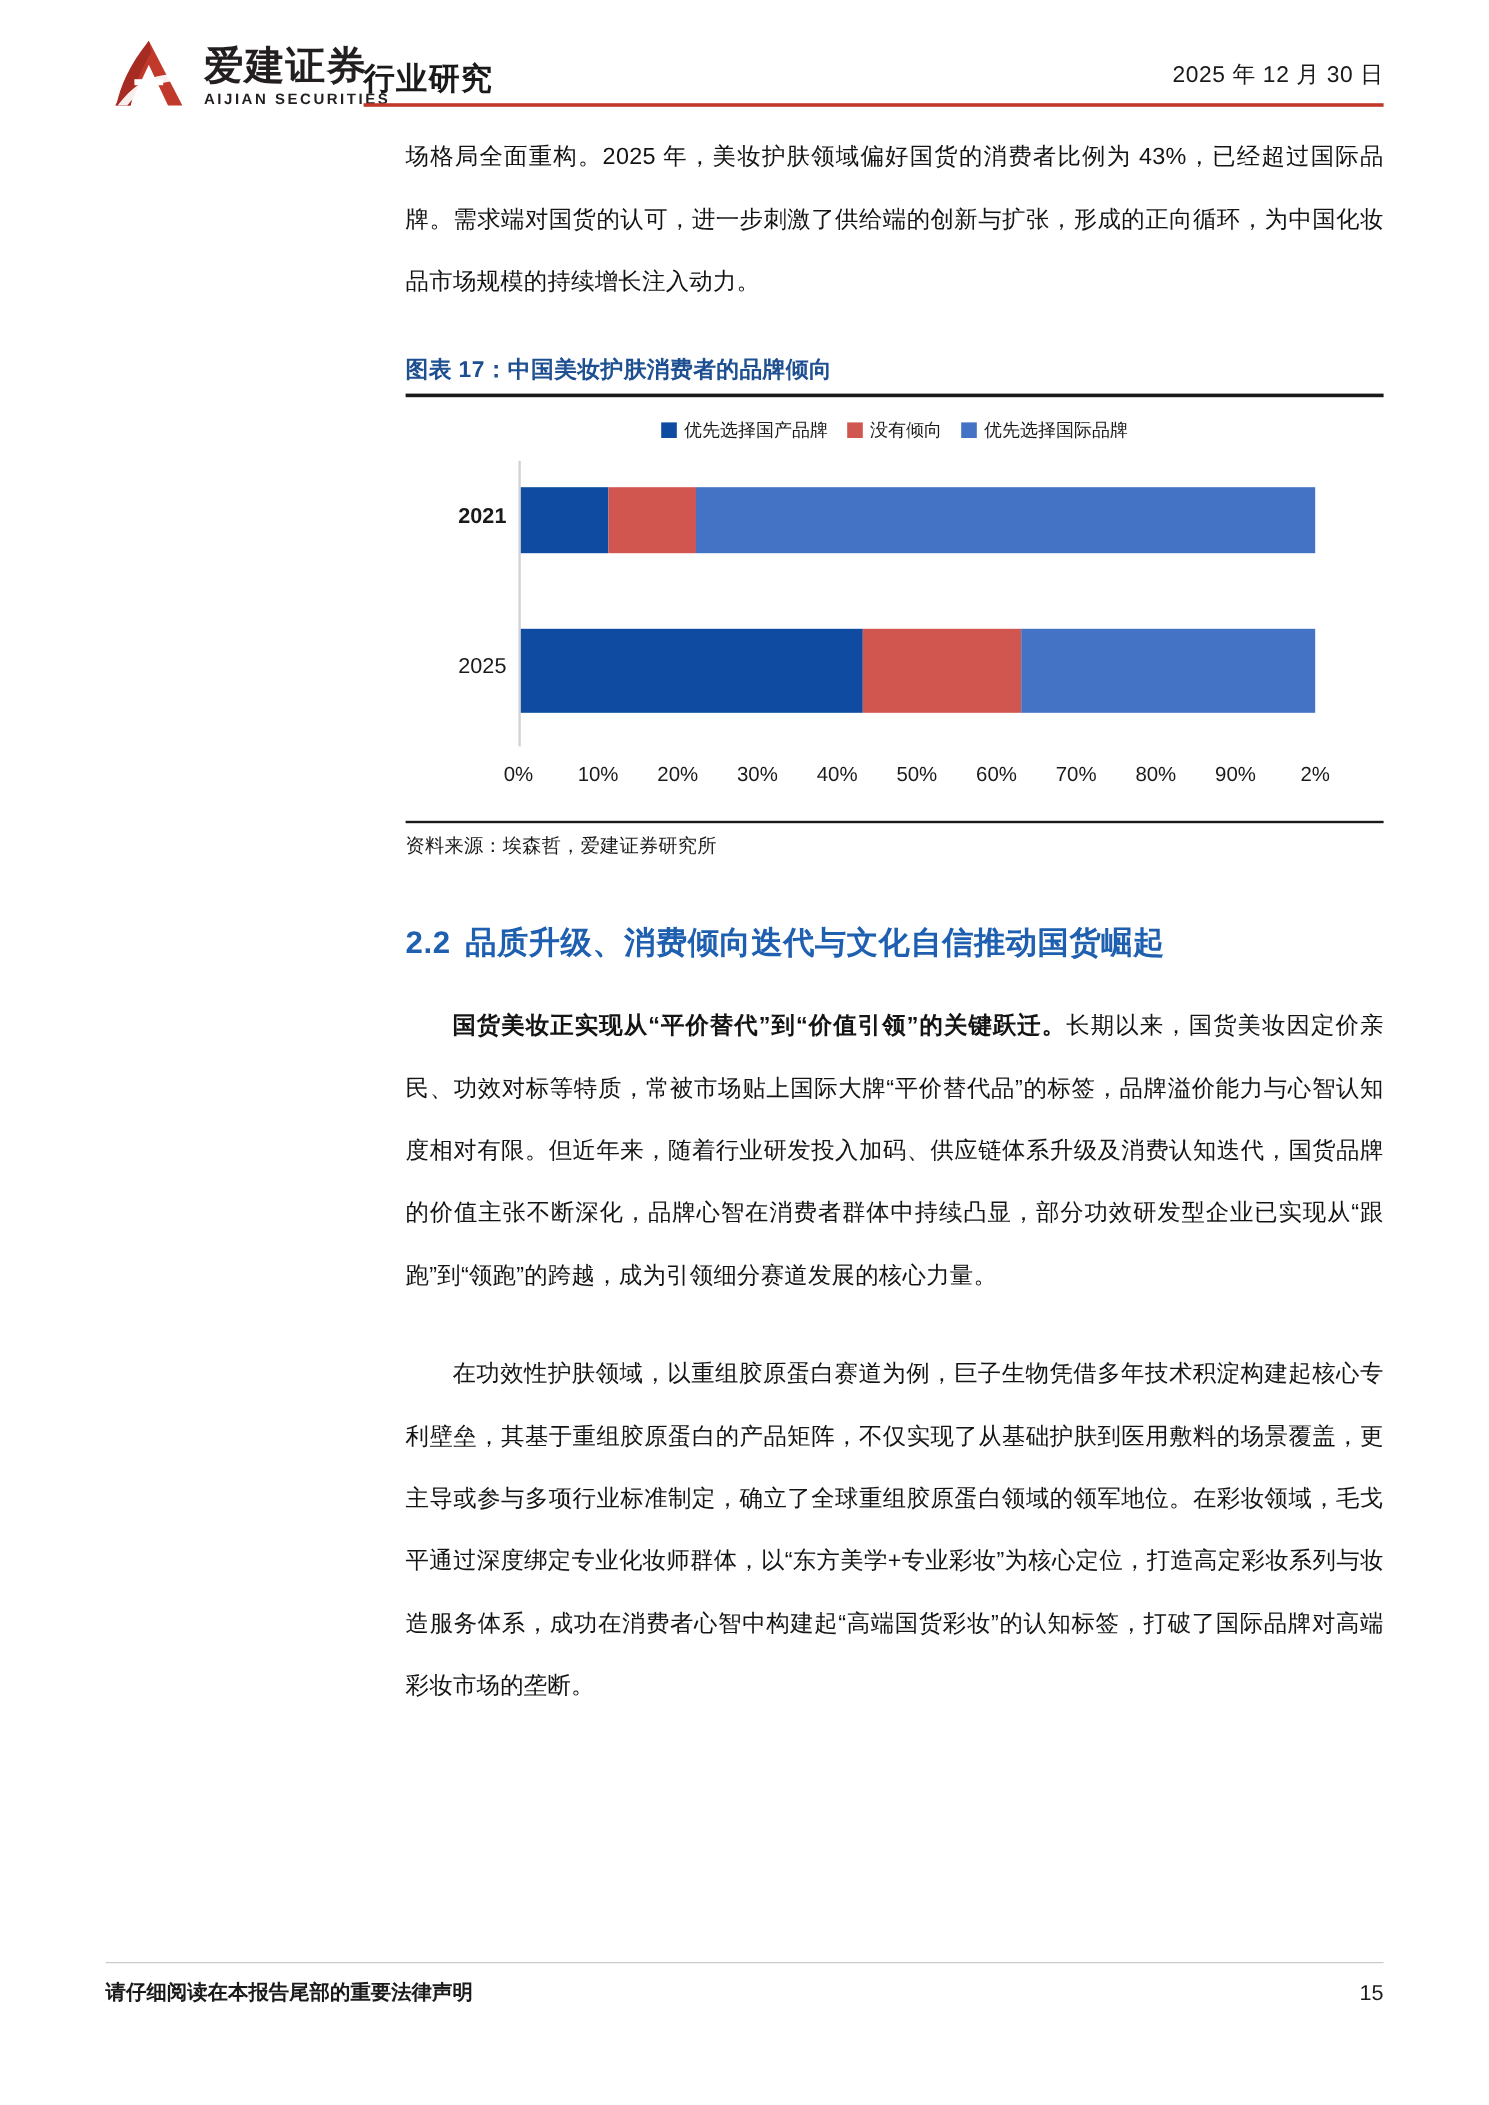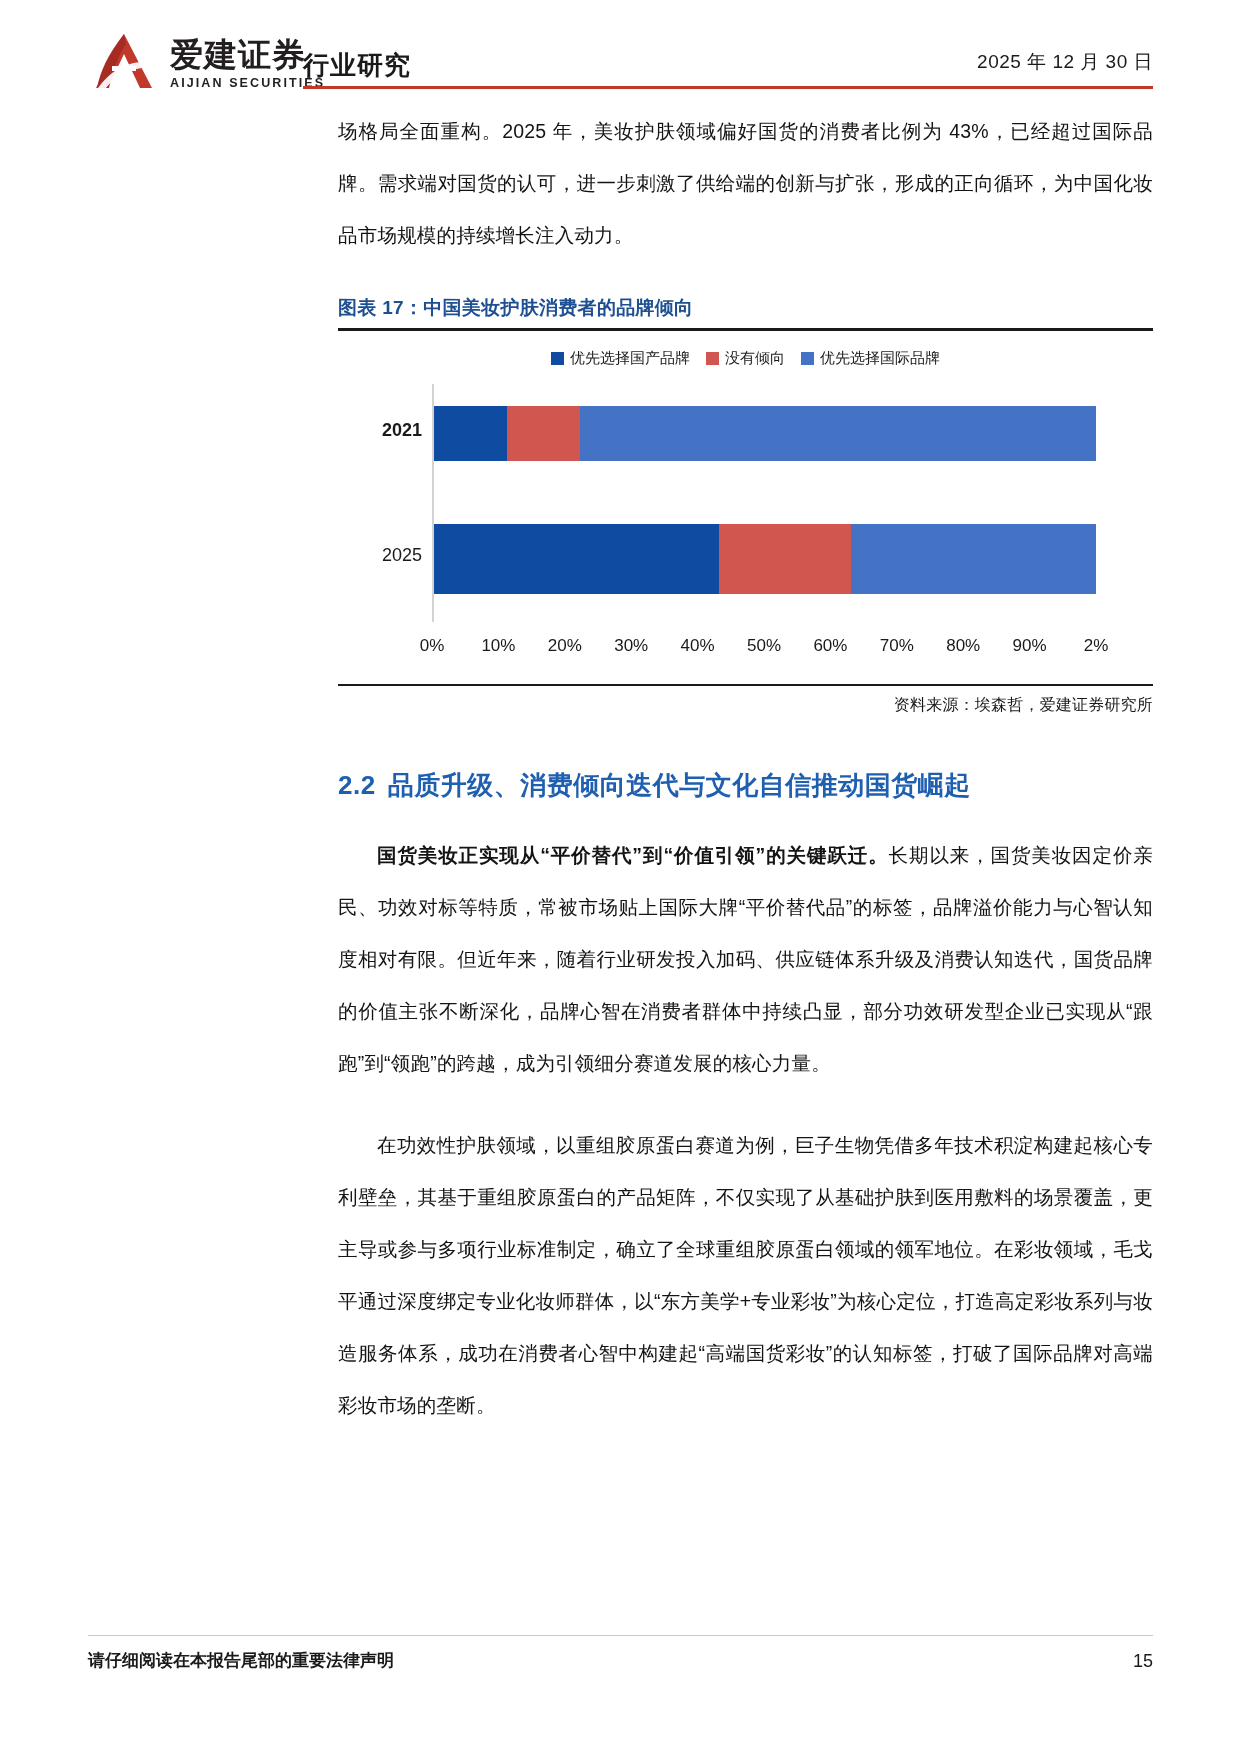--- a/index.html
+++ b/index.html
@@ -150,21 +150,20 @@
     color: #1a1a1a;
     white-space: nowrap;
   }
 
   .fig-rule-bottom { height: 2.5px; background: #1a1a1a; margin-top: 4px; }
   .fig-source {
     font-size: 16px;
     color: #1a1a1a;
     padding-top: 9px;
     letter-spacing: 0.2px;
-    text-align: right;
   }
 
   
   .section-head {
     margin-top: 52px;
     font-size: 26px;
     font-weight: 700;
     color: #1f5fb0;
     letter-spacing: 0.5px;
   }

